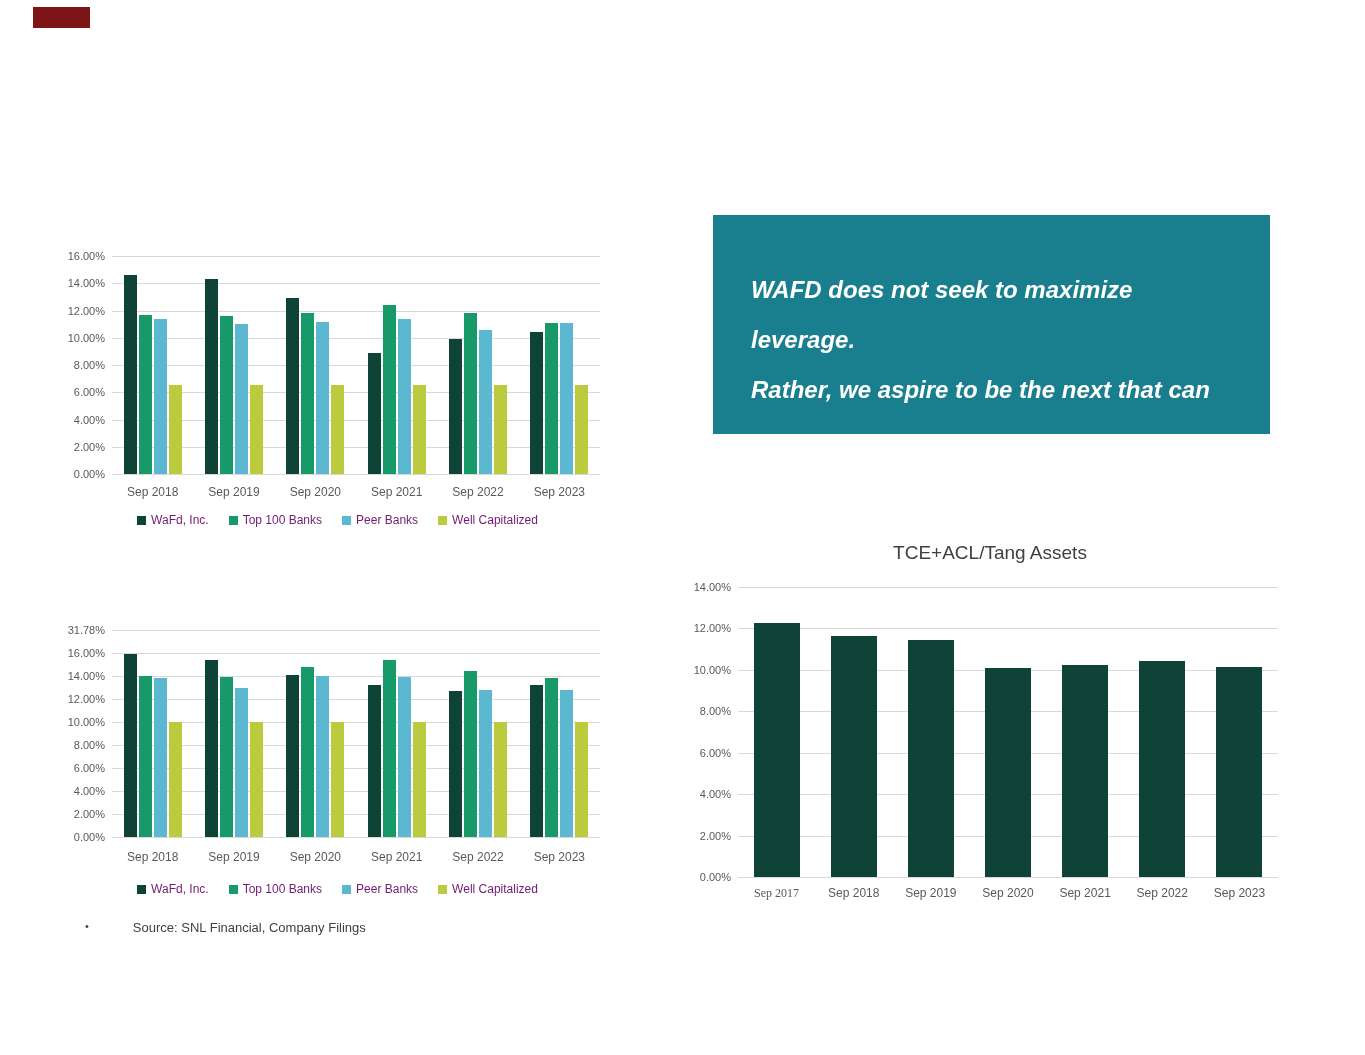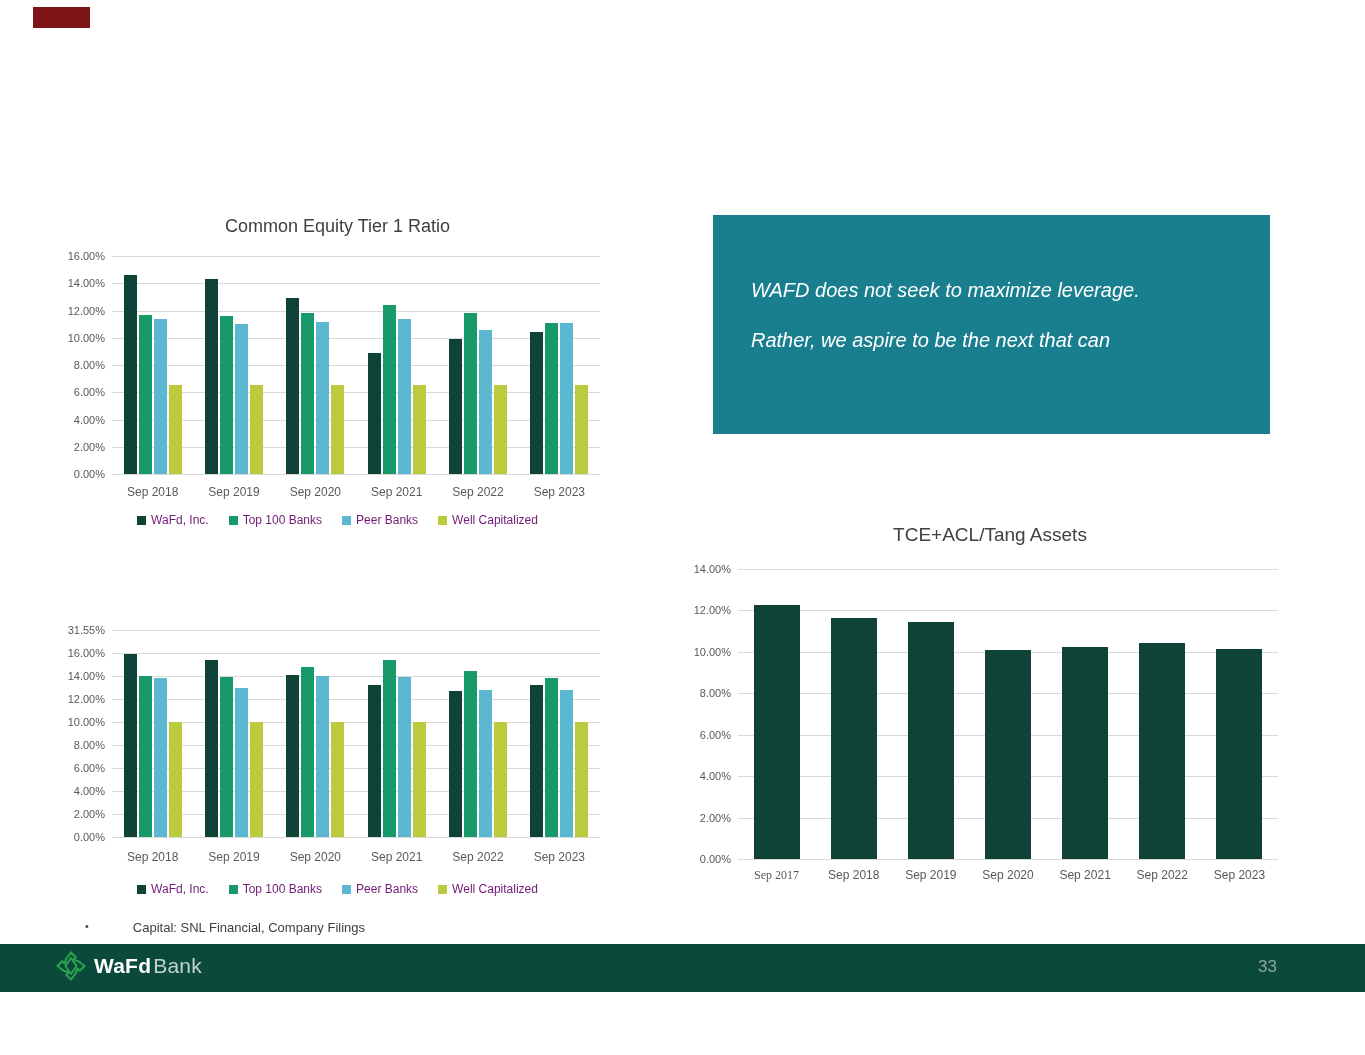--- a/index.html
+++ b/index.html
@@ -9,40 +9,40 @@
 
   .top-accent { position:absolute; left:33px; top:7px; width:57px; height:21px; background:#7d1416; }
 
   .page-title { position:absolute; left:47px; top:122px; font-size:42px; font-weight:600;
                 color:#323e4f; letter-spacing:-0.5px; }
 
   
   .chart { position:absolute; }
   #chart-cet1 { left:65px;  top:213px; width:545px; height:330px; }
   #chart-trbc { left:65px;  top:588px; width:545px; height:312px; }
-  #chart-tce  { left:690px; top:520px; width:600px; height:362px; }
+  #chart-tce  { left:690px; top:538px; width:600px; height:362px; }
 
   .chart-title { position:absolute; left:0; right:0; text-align:center; color:#404040; }
   #chart-cet1 .chart-title { top:3px;  font-size:18px; }
   #chart-trbc .chart-title { top:2px;  font-size:18px; }
   #chart-tce  .chart-title { top:4px;  font-size:19px; }
 
   .plot { position:absolute; }
   .gridline { position:absolute; left:0; right:0; height:1px; background:#d9d9d9; }
   .ytick { position:absolute; text-align:right; font-size:11px; color:#595959; }
   .slot { position:absolute; bottom:0; top:0; display:flex; align-items:flex-end; justify-content:center; gap:2px; }
   .bar { position:relative; }
   .xlabel { position:absolute; text-align:center; font-size:12px; color:#595959; }
   .legend { position:absolute; left:0; right:0; display:flex; justify-content:center; gap:20px; }
   .legend-item { display:flex; align-items:center; gap:5px; font-size:12px; color:#701a75; }
   .legend-swatch { width:9px; height:9px; display:inline-block; }
 
   .callout { position:absolute; left:713px; top:215px; width:557px; height:219px;
              background:#197f8f; color:#ffffff; padding:50px 30px 0 38px; }
-  .callout p { font-style:italic; font-size:20px; line-height:50px; font-weight:400; }
+  .callout p { font-style:italic; font-size:24px; line-height:50px; font-weight:700; }
 
   .source-row { position:absolute; left:85px; top:920px; display:flex; gap:44px;
                 font-size:13px; color:#404040; }
   .source-bullet { font-size:11px; }
 
   .footer-bar { position:absolute; left:0; top:944px; width:1365px; height:48px; background:#0b4a3a; }
   .brand { position:absolute; left:55px; top:6px; display:flex; align-items:center; }
   .brand-icon { width:32px; height:32px; margin-right:7px; }
   .brand-text { font-size:21px; letter-spacing:0.2px; }
   .brand-bold { color:#ffffff; font-weight:bold; }
@@ -51,21 +51,20 @@
 </style>
 </head>
 <body>
 
 <div class="slide">
 
   <div class="top-accent"></div>
 
 
   <div class="chart" id="chart-cet1">
-    <div class="chart-title">Common Equity Tier 1 Ratio</div>
   <div class="plot" style="left: 47px; top: 43px; width: 488px; height: 218px;">
         <div class="gridline" style="top: 218px;"></div>
         <div class="gridline" style="top: 190.75px;"></div>
         <div class="gridline" style="top: 163.5px;"></div>
         <div class="gridline" style="top: 136.25px;"></div>
         <div class="gridline" style="top: 109px;"></div>
         <div class="gridline" style="top: 81.75px;"></div>
         <div class="gridline" style="top: 54.5px;"></div>
         <div class="gridline" style="top: 27.25px;"></div>
         <div class="gridline" style="top: 0px;"></div>
@@ -192,21 +191,21 @@
       </div>
       <div class="ytick" style="left: 0px; width: 40px; top: 243px;">0.00%</div>
       <div class="ytick" style="left: 0px; width: 40px; top: 220px;">2.00%</div>
       <div class="ytick" style="left: 0px; width: 40px; top: 197px;">4.00%</div>
       <div class="ytick" style="left: 0px; width: 40px; top: 174px;">6.00%</div>
       <div class="ytick" style="left: 0px; width: 40px; top: 151px;">8.00%</div>
       <div class="ytick" style="left: 0px; width: 40px; top: 128px;">10.00%</div>
       <div class="ytick" style="left: 0px; width: 40px; top: 105px;">12.00%</div>
       <div class="ytick" style="left: 0px; width: 40px; top: 82px;">14.00%</div>
       <div class="ytick" style="left: 0px; width: 40px; top: 59px;">16.00%</div>
-      <div class="ytick" style="left: 0px; width: 40px; top: 36px;">31.55%</div>
+      <div class="ytick" style="left: 0px; width: 40px; top: 36px;">31.78%</div>
       <div class="xlabel" style="left: 47px; width: 81.3333px; top: 262px;">Sep 2018</div>
       <div class="xlabel" style="left: 128.333px; width: 81.3333px; top: 262px;">Sep 2019</div>
       <div class="xlabel" style="left: 209.667px; width: 81.3333px; top: 262px;">Sep 2020</div>
       <div class="xlabel" style="left: 291px; width: 81.3333px; top: 262px;">Sep 2021</div>
       <div class="xlabel" style="left: 372.333px; width: 81.3333px; top: 262px;">Sep 2022</div>
       <div class="xlabel" style="left: 453.667px; width: 81.3333px; top: 262px;">Sep 2023</div>
       <div class="legend" style="top: 294px;">
         <div class="legend-item">
           <span class="legend-swatch" style="background: rgb(15, 67, 55);"></span>
           <span>WaFd, Inc.</span>
@@ -276,30 +275,17 @@
       <div class="xlabel" style="left: 510.857px; width: 77.1429px; top: 348px;">Sep 2023</div>
     </div>
 
   <div class="callout">
     <p>WAFD does not seek to maximize leverage.</p>
     <p>Rather, we aspire to be the next that can</p>
   </div>
 
   <div class="source-row">
     <span class="source-bullet">•</span>
-    <span>Capital: SNL Financial, Company Filings</span>
+    <span>Source: SNL Financial, Company Filings</span>
   </div>
 
-  <div class="footer-bar">
-    <div class="brand">
-      <svg class="brand-icon" viewBox="0 0 40 40">
-        <g fill="none" stroke="#2aa14e" stroke-width="2.6" stroke-linejoin="round">
-          <path d="M20 3 L26 9 L23 12 L29 14 L37 20 L31 26 L28 23 L26 29 L20 37 L14 31 L17 28 L11 26 L3 20 L9 14 L12 17 L14 11 Z"></path>
-          <path d="M20 10 L27 20 L20 30 L13 20 Z"></path>
-        </g>
-      </svg>
-      <span class="brand-text brand-bold">WaFd</span>
-      <span class="brand-text brand-reg">Bank</span>
-    </div>
-    <div class="page-num">33</div>
-  </div>
 
 </div>
 
 </body></html>

